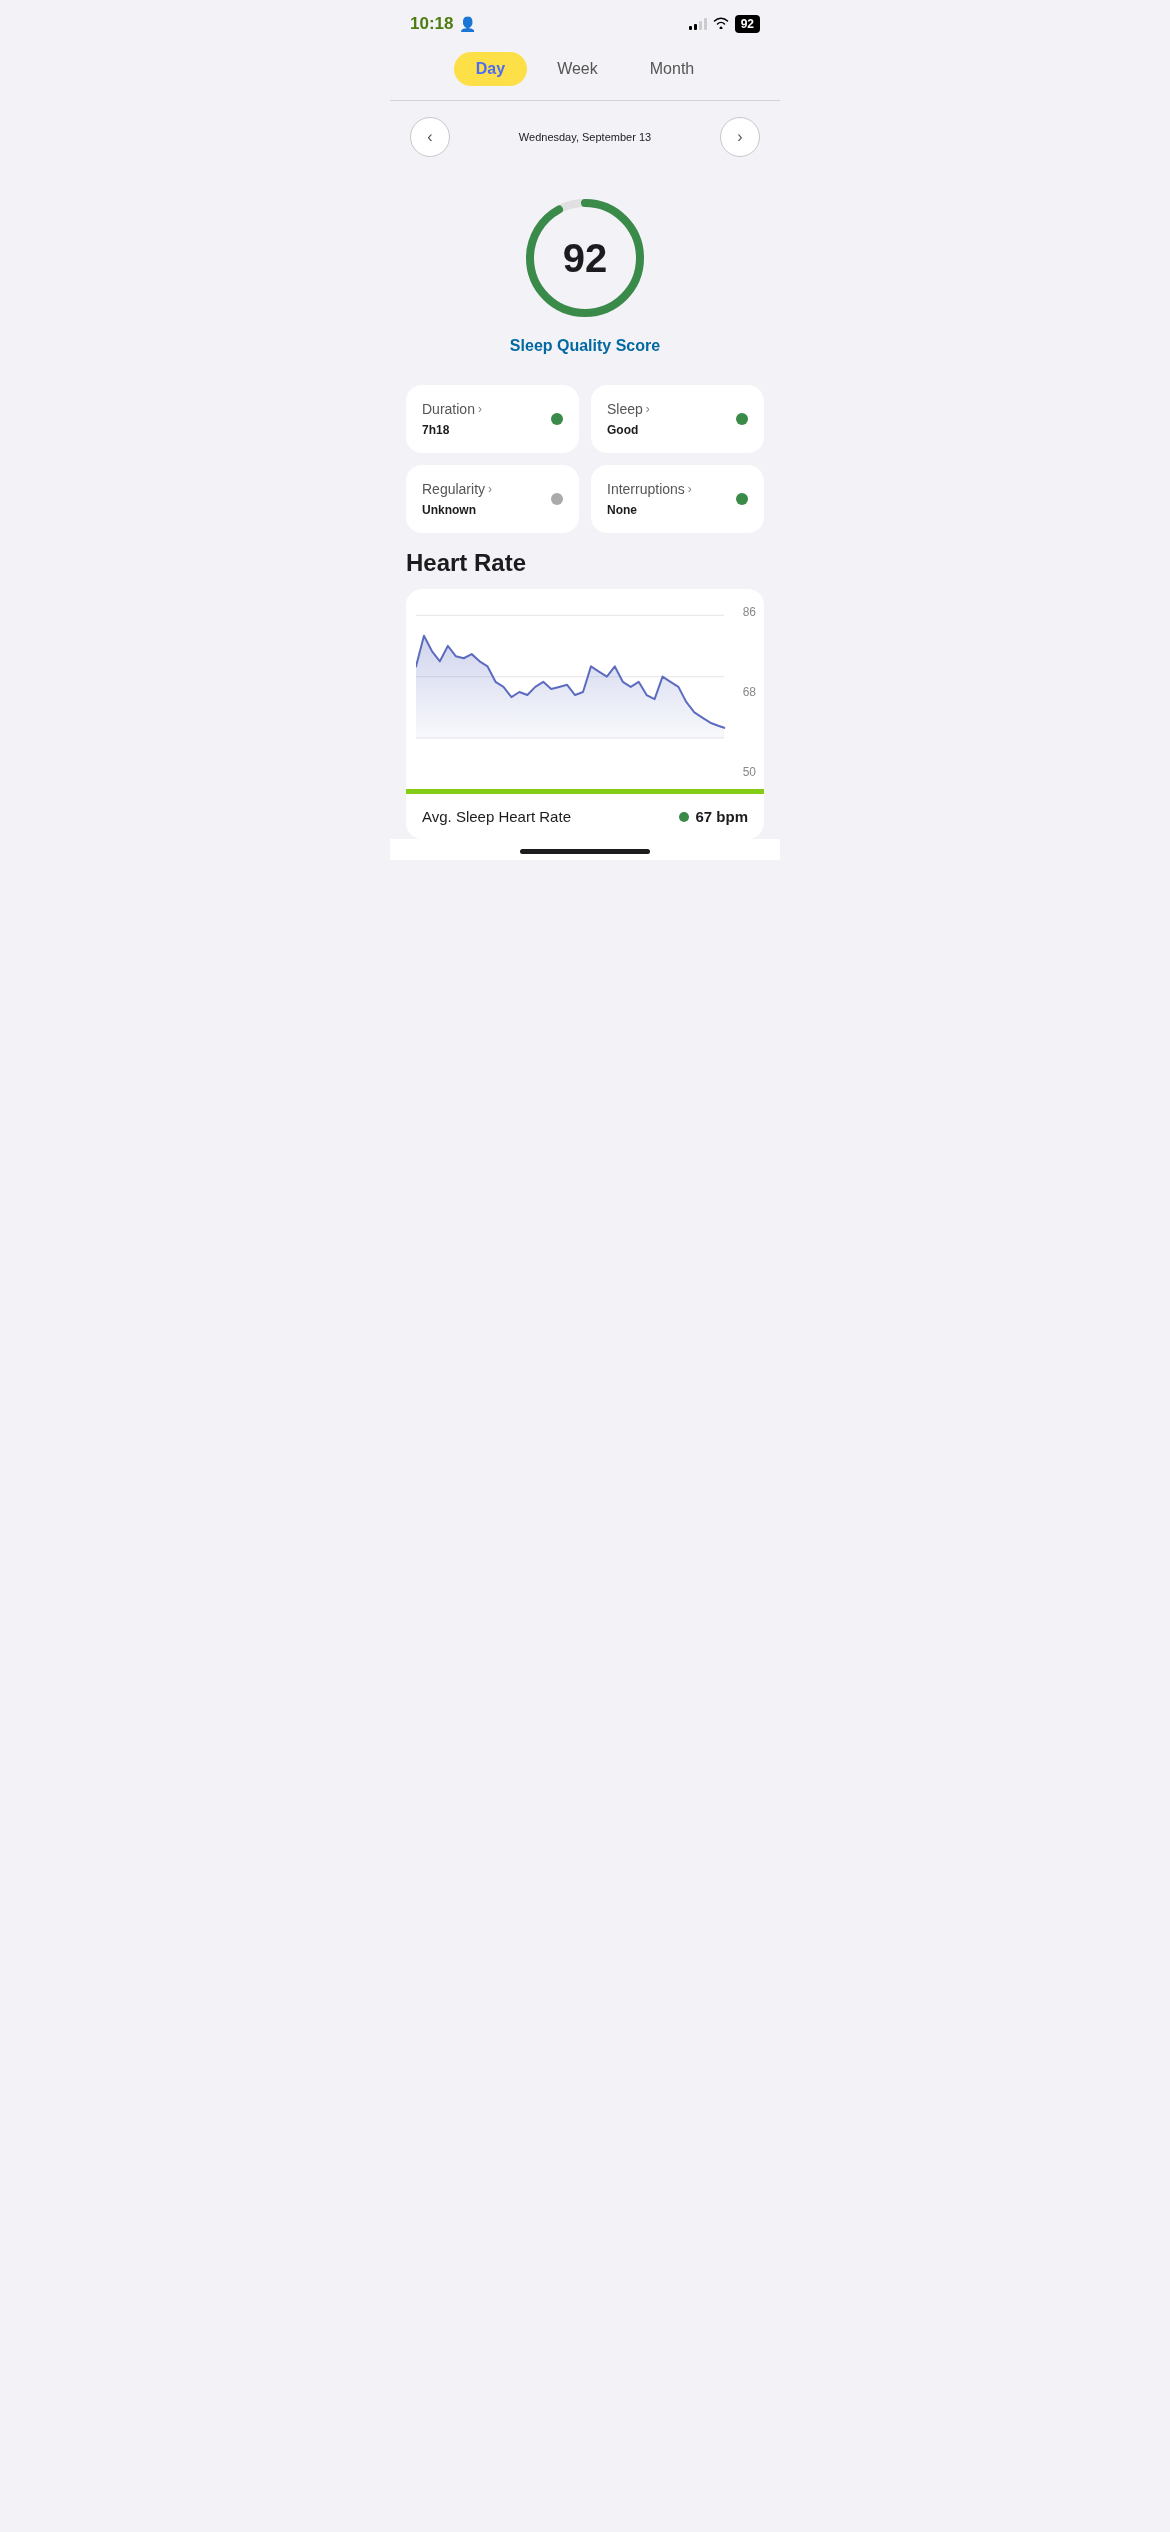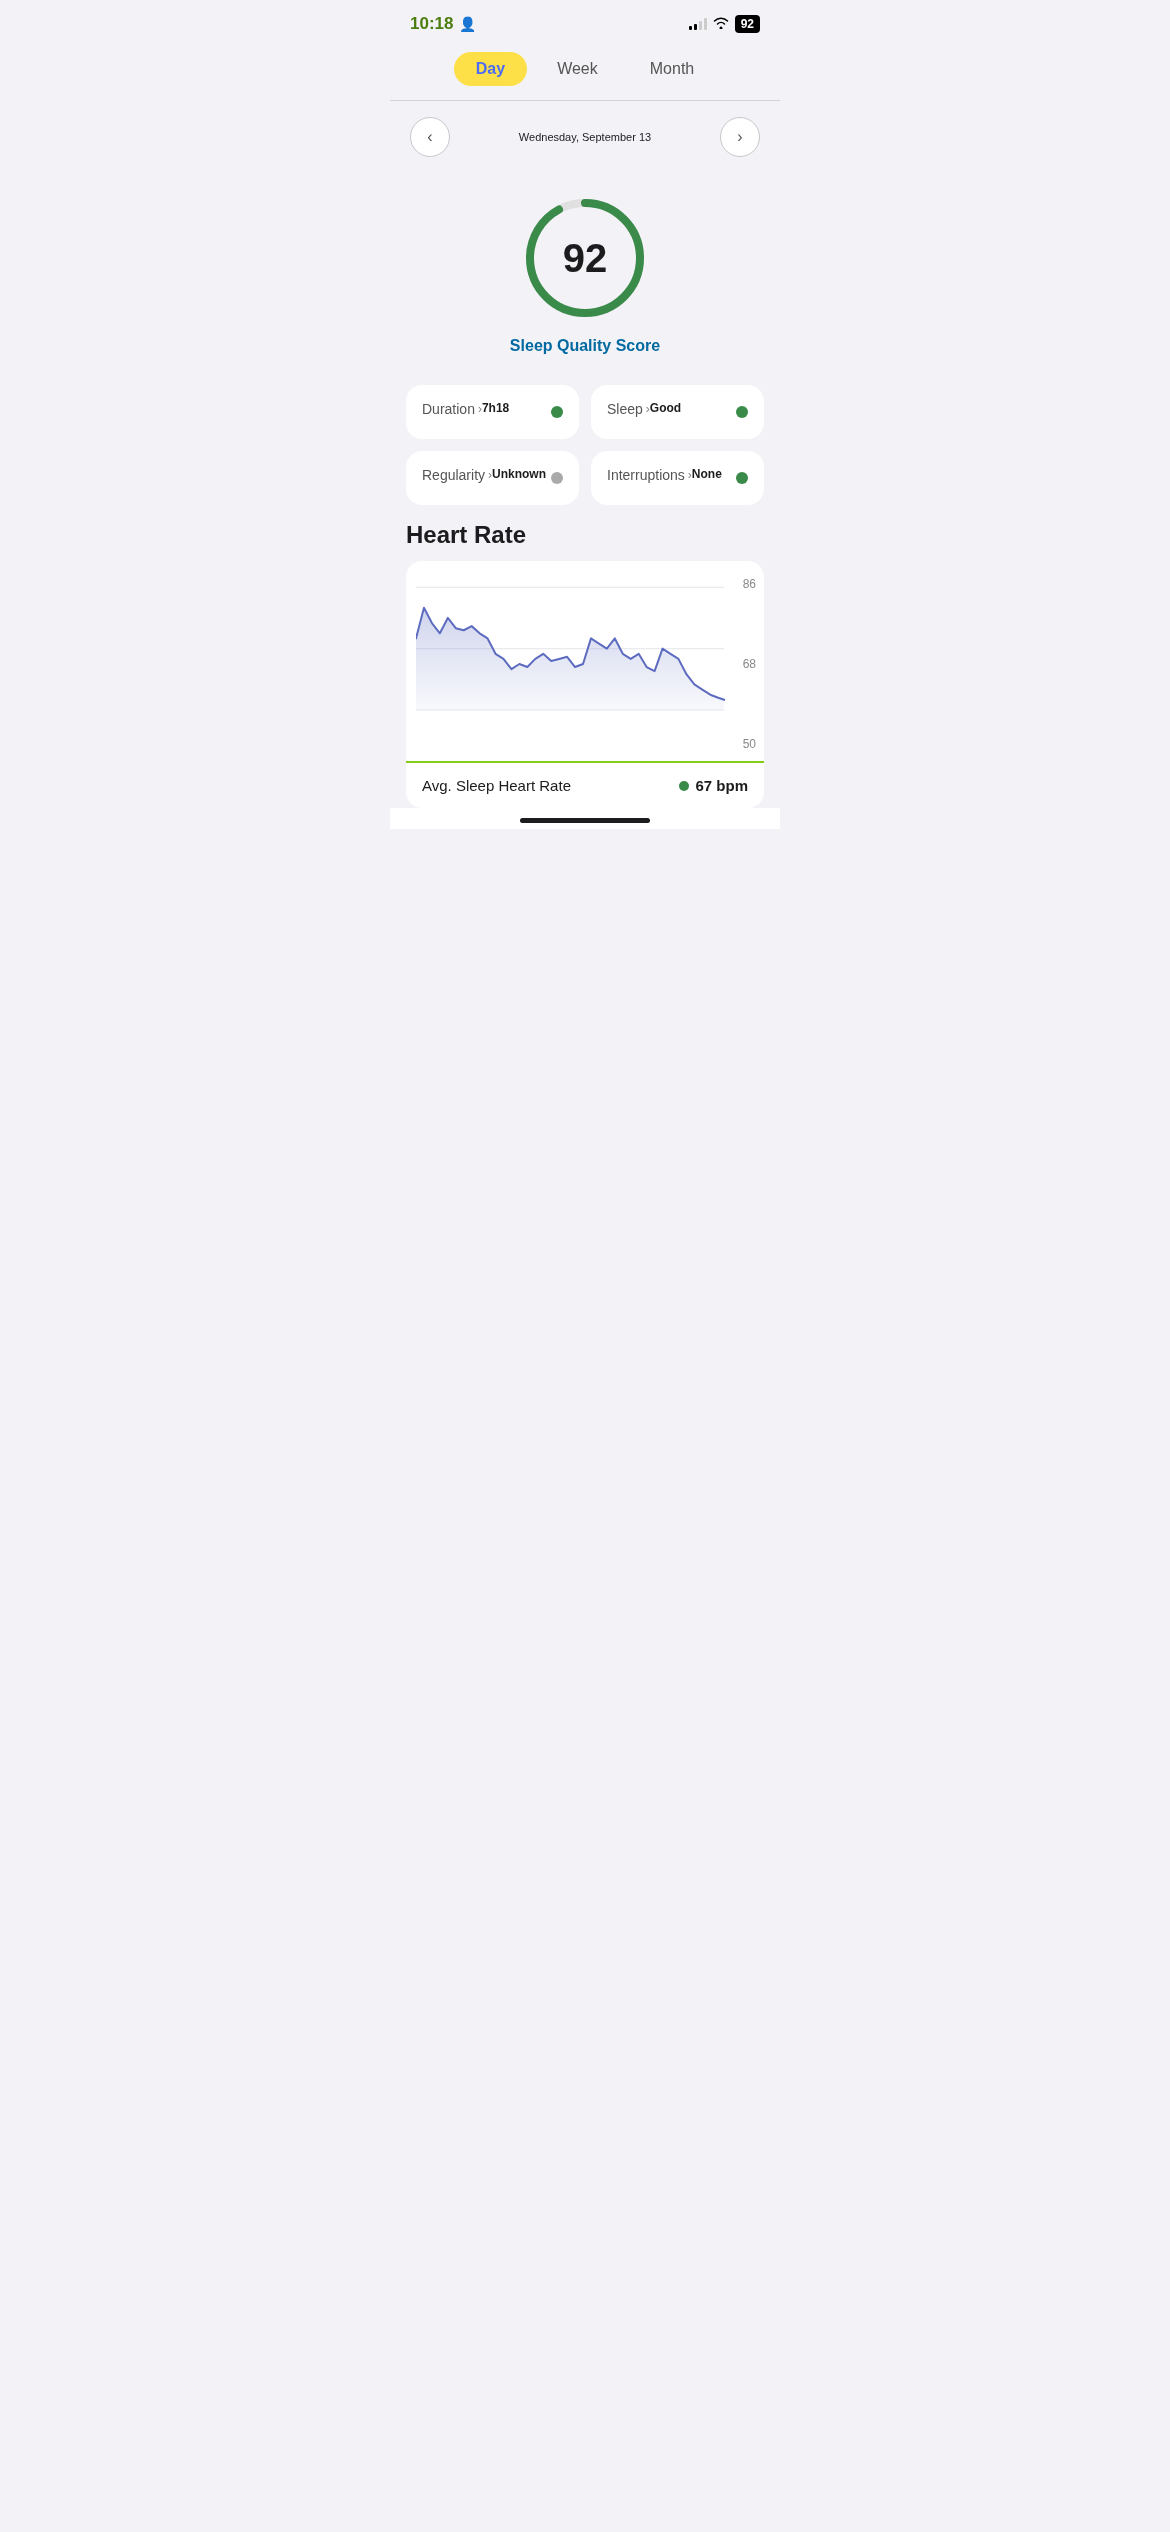--- a/index.html
+++ b/index.html
@@ -163,21 +163,21 @@
       display: grid;
       grid-template-columns: 1fr 1fr;
       gap: 12px;
       margin-bottom: 12px;
     }
     .metric-card {
       background: #fff;
       border-radius: 16px;
       padding: 16px;
       display: flex;
-      flex-direction: row;
+      flex-direction: column;
       position: relative;
     }
     .metric-label {
       font-size: 14px;
       color: #555;
       margin-bottom: 6px;
       display: flex;
       align-items: center;
       gap: 3px;
     }
@@ -233,21 +233,21 @@
       flex-direction: column;
       justify-content: space-between;
       padding: 16px 0 10px;
       gap: 12px;
     }
     .chart-label {
       font-size: 12px;
       color: #888;
     }
     .chart-footer {
-      border-top: 2px solid #84cc16;
+      border-top: 5px solid #84cc16;
       padding: 14px 16px;
       display: flex;
       justify-content: space-between;
       align-items: center;
     }
     .avg-label {
       font-size: 15px;
       color: #1c1c1e;
     }
     .avg-value {

